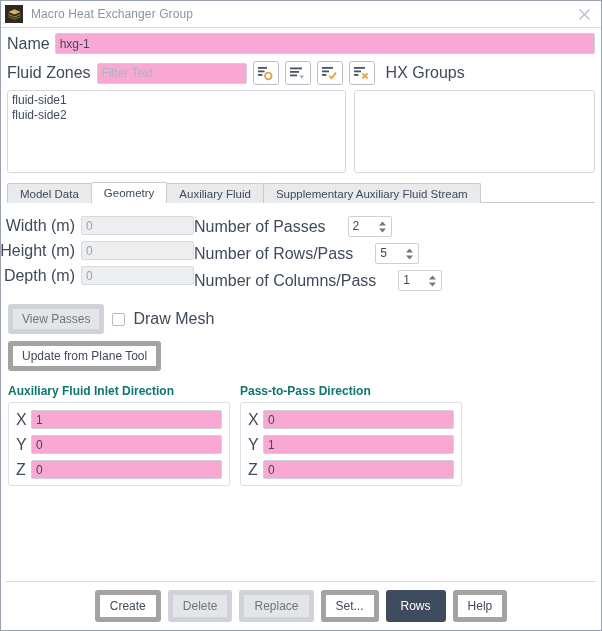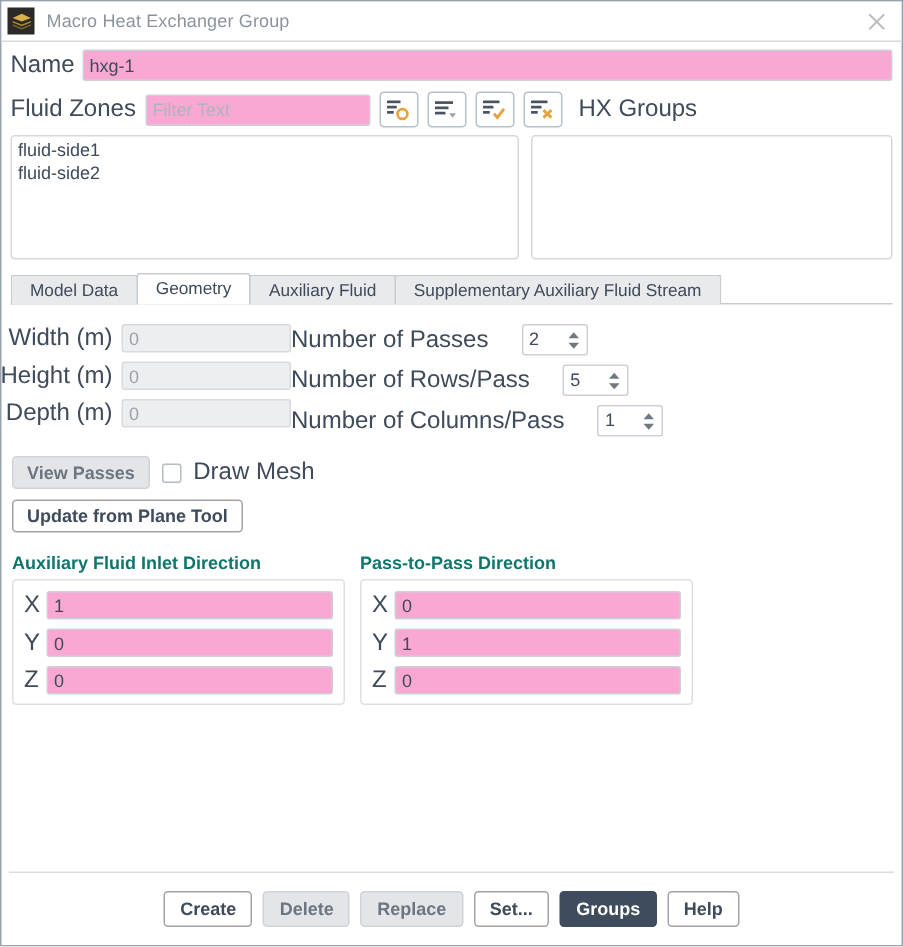--- a/index.html
+++ b/index.html
@@ -217,27 +217,27 @@
     justify-content: center;
     align-items: center;
     gap: 2px;
     padding-right: 2px;
   }
   .spin-arrows svg { display: block; }
 
   
   .btn {
     box-sizing: border-box;
-    border: 1px solid #a3a3a3;
+    border: 5px solid #a3a3a3;
     border-radius: 3px;
     background: #ffffff;
     color: #3f4a5a;
     font-family: "Liberation Sans", sans-serif;
     font-size: 12px;
-    font-weight: bold;
+    font-weight: normal;
     padding: 3px 9px;
     cursor: default;
     line-height: 14px;
     white-space: nowrap;
   }
   .btn.gray {
     background: #e3e5e8;
     border-color: #cfd3d8;
     color: #6d7680;
   }
@@ -518,17 +518,17 @@
 
     </div>
   </div>
 
   <div class="footer-sep"></div>
   <div class="footer">
     <button class="btn">Create</button>
     <button class="btn gray">Delete</button>
     <button class="btn gray">Replace</button>
     <button class="btn">Set...</button>
-    <button class="btn dark">Groups</button>
+    <button class="btn dark">Rows</button>
     <button class="btn">Help</button>
   </div>
 
 </div>
 
 </body></html>

